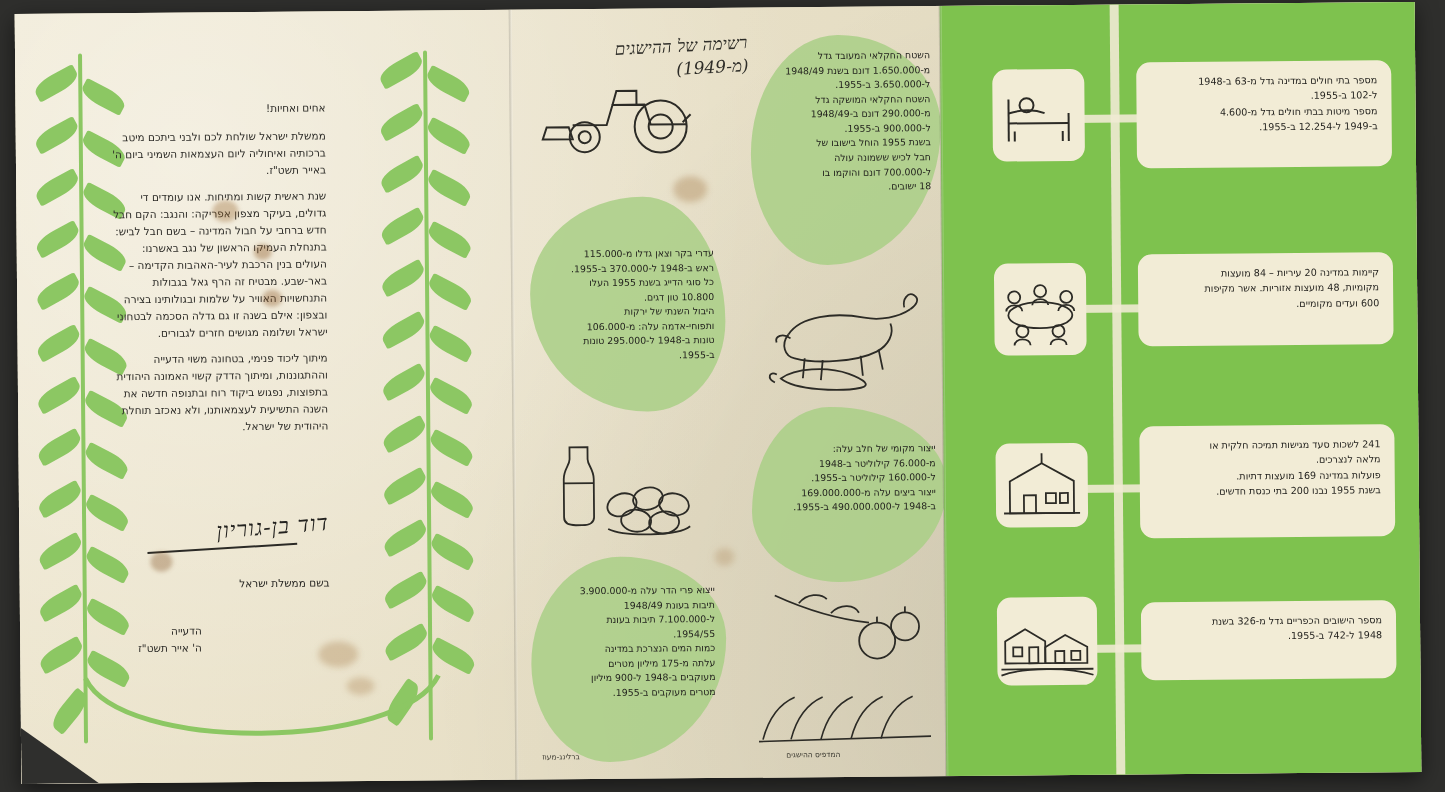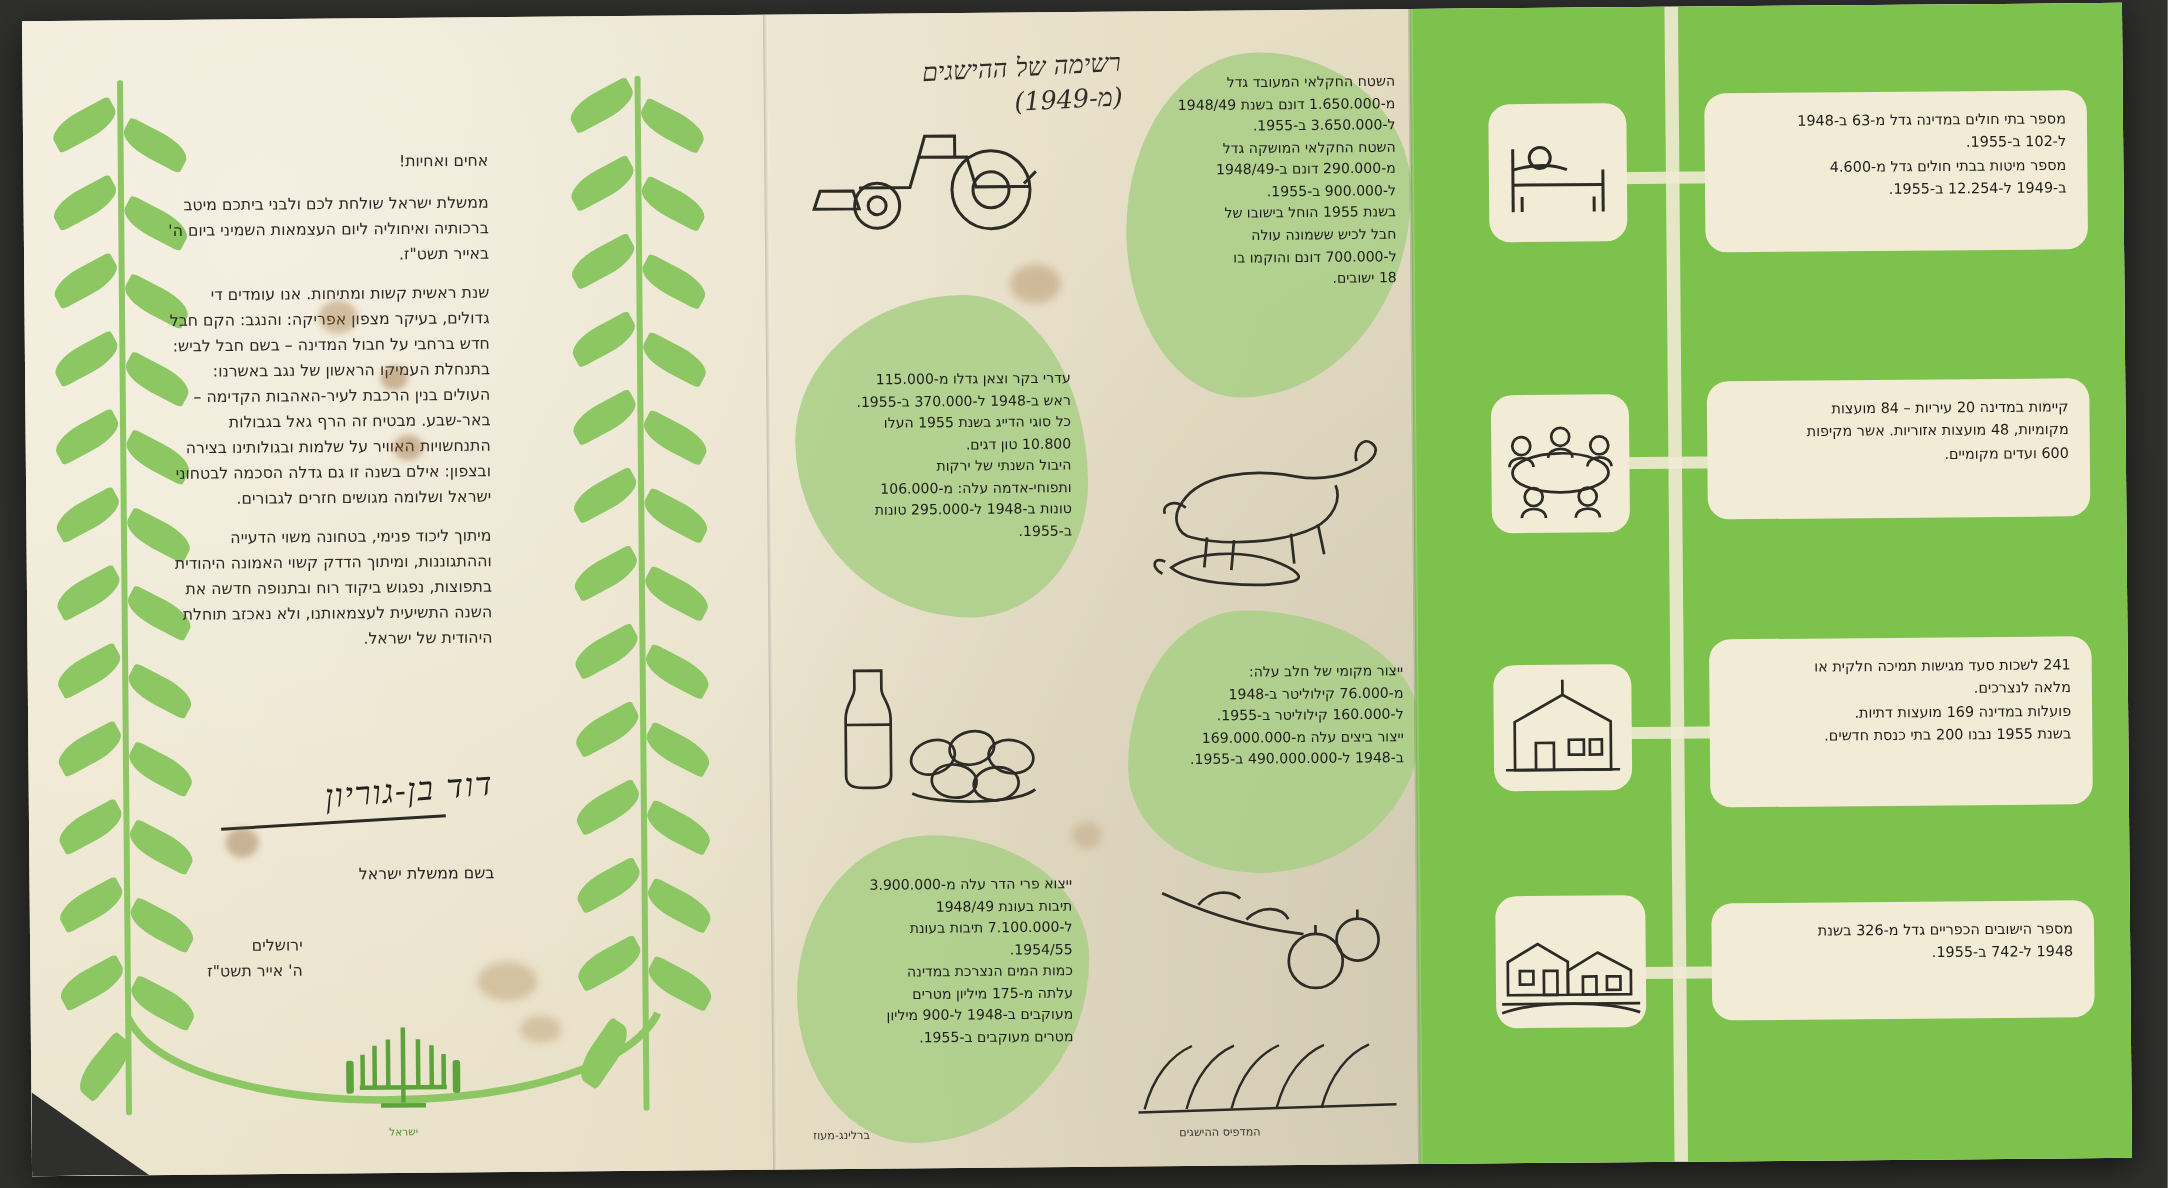--- a/index.html
+++ b/index.html
@@ -246,45 +246,24 @@
         <p>מיתוך ליכוד פנימי, בטחונה משוי הדעייה וההתגוננות, ומיתוך הדדק קשוי האמונה היהודית בתפוצות, נפגוש ביקוד רוח ובתנופה חדשה את השנה התשיעית לעצמאותנו, ולא נאכזב תוחלת היהודית של ישראל.</p>
       </div>
 
       <div class="signature">
         <div class="sig-script">דוד בן-גוריון</div>
         <div class="sig-line"></div>
         <div class="sig-role">בשם ממשלת ישראל</div>
       </div>
 
       <div class="place-date">
-        <div>ירושלים</div>
+        <div>הדעייה</div>
         <div>ה' אייר תשט"ז</div>
       </div>
 
-      <div class="emblem">
-        <svg width="86" height="78" viewBox="0 0 86 78">
-          <g stroke="#5da23a" stroke-width="3" fill="none">
-            <path d="M43,18 L43,58"></path>
-            <path d="M33,26 C33,42 33,46 33,58"></path>
-            <path d="M53,26 C53,42 53,46 53,58"></path>
-            <path d="M24,30 C24,44 24,48 24,58"></path>
-            <path d="M62,30 C62,44 62,48 62,58"></path>
-            <path d="M16,36 C16,46 16,50 16,58"></path>
-            <path d="M70,36 C70,46 70,50 70,58"></path>
-            <path d="M14,58 L72,58"></path>
-            <path d="M43,58 L43,68"></path>
-            <path d="M28,70 L58,70"></path>
-          </g>
-          <g fill="#5da23a">
-            <rect x="5" y="40" width="5" height="22" rx="2"></rect>
-            <rect x="76" y="40" width="5" height="22" rx="2"></rect>
-          </g>
-        </svg>
-        <div class="emblem-label">ישראל</div>
-      </div>
 
       <div class="stain" style="left:196px;top:188px;width:26px;height:22px;background:rgba(150,96,40,.35);filter:blur(2px);"></div>
       <div class="stain" style="left:237px;top:232px;width:18px;height:16px;background:rgba(140,88,36,.40);filter:blur(2px);"></div>
       <div class="stain" style="left:245px;top:278px;width:20px;height:17px;background:rgba(140,88,36,.38);filter:blur(2px);"></div>
       <div class="stain" style="left:131px;top:539px;width:22px;height:20px;background:rgba(130,80,34,.35);filter:blur(2px);"></div>
       <div class="stain" style="left:298px;top:630px;width:40px;height:26px;background:rgba(150,100,44,.28);filter:blur(3px);"></div>
       <div class="stain" style="left:326px;top:666px;width:28px;height:18px;background:rgba(150,100,44,.26);filter:blur(3px);"></div>
 
       <div class="corner"></div>
     </div>

